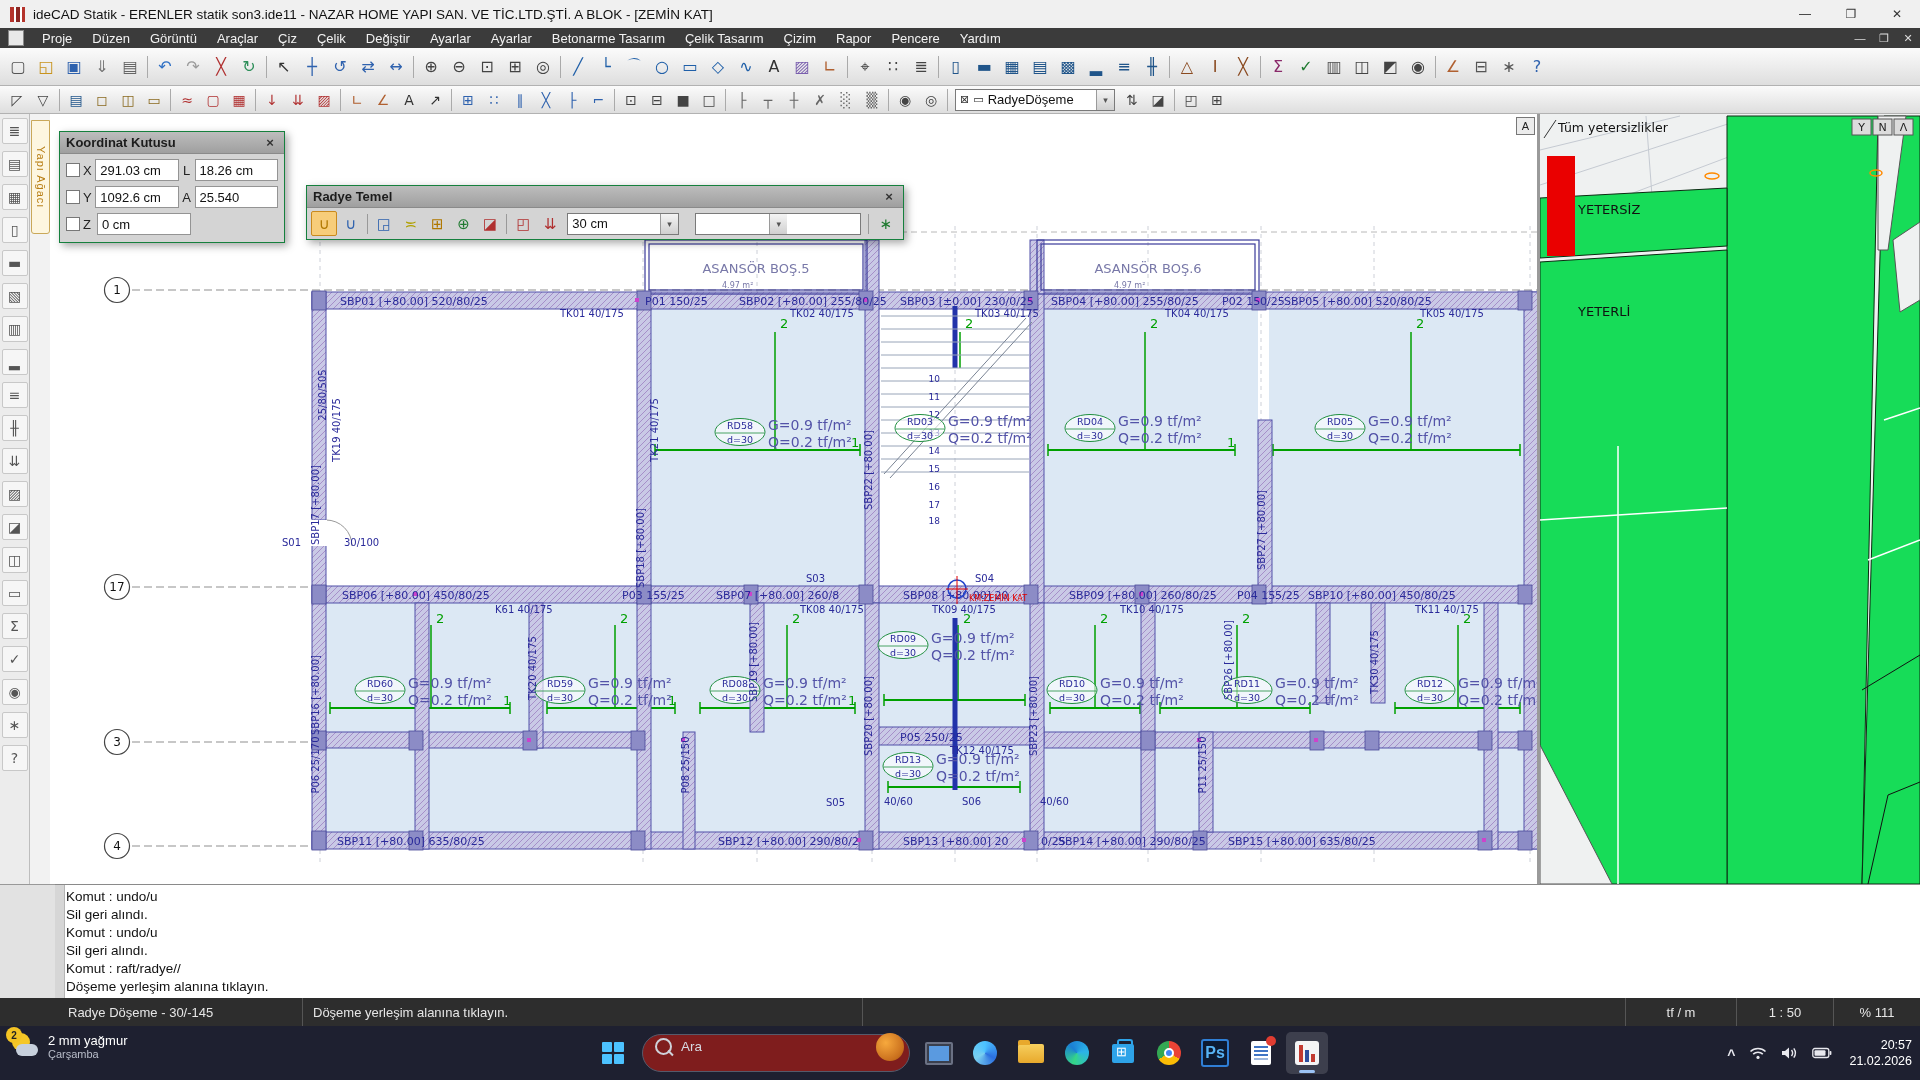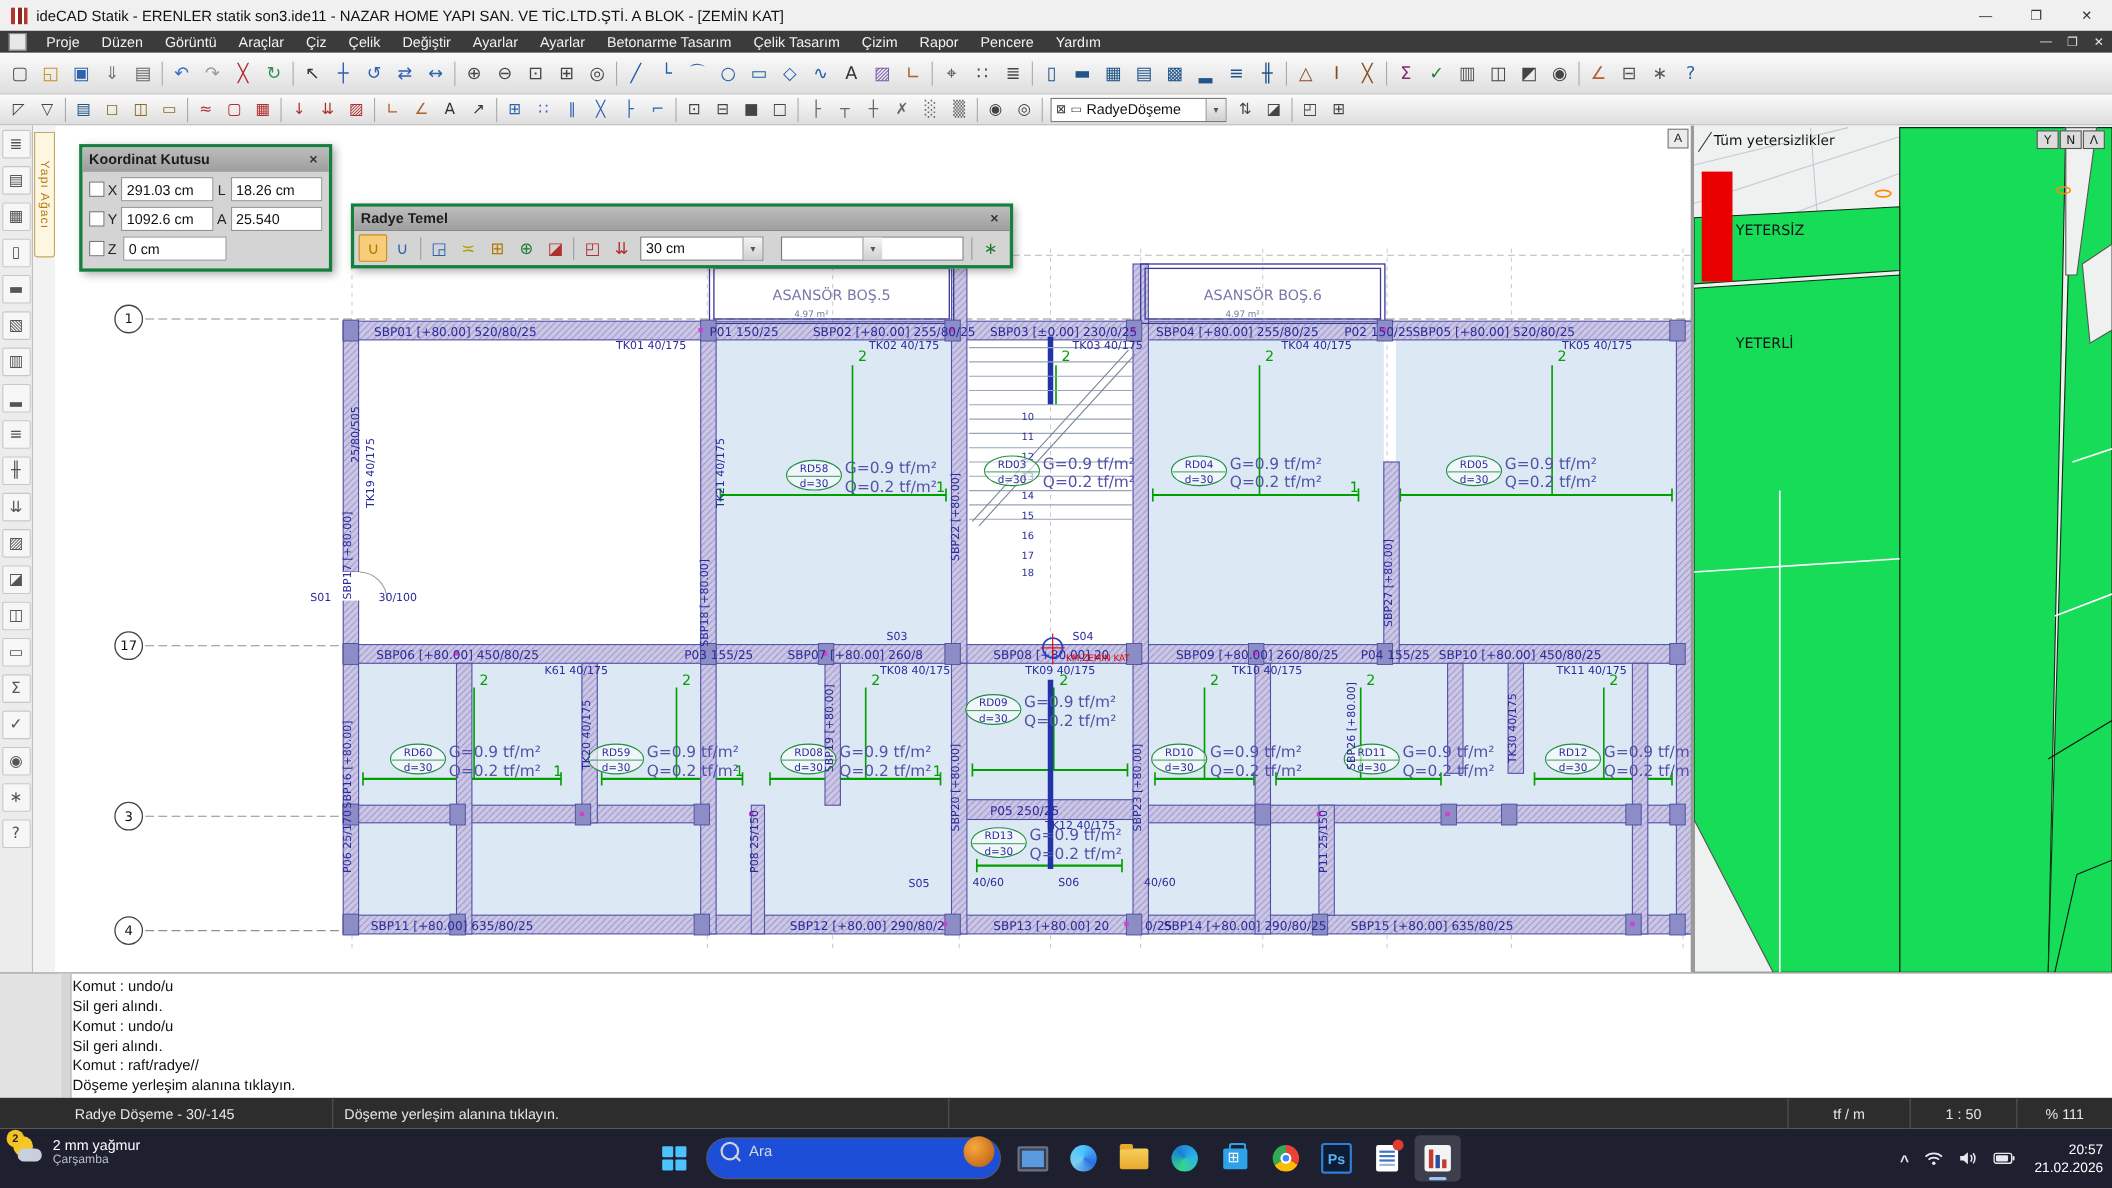--- a/index.html
+++ b/index.html
@@ -38,21 +38,21 @@
     border-right:1px solid #bdbdbd;display:flex;flex-direction:column;align-items:center;padding-top:4px;box-sizing:border-box;}
   .lbtn{width:24px;height:24px;margin-bottom:7px;display:flex;align-items:center;justify-content:center;
     font-family:"DejaVu Sans",sans-serif;font-size:14px;color:#555;background:#f6f6f6;border:1px solid #c8c8c8;border-radius:2px;}
   .tabstrip{position:absolute;left:30px;top:114px;width:20px;height:770px;background:#f2f2f2;border-right:1px solid #ccc;}
   .vtab{margin-top:6px;margin-left:1px;width:17px;height:112px;background:#fdf6e0;border:1px solid #c9a85a;
     border-radius:0 0 3px 3px;display:flex;align-items:center;justify-content:center;}
   .vtab span{writing-mode:vertical-rl;font-size:11px;color:#b87e14;letter-spacing:1px;}
   
   #cad{position:absolute;left:0;top:114px;}
   
-  .dlg{position:absolute;background:#d4d4d4;border:3px solid #15803d;box-shadow:3px 3px 8px rgba(0,0,0,.35);z-index:30;margin-left:13px;}
+  .dlg{position:absolute;background:#d4d4d4;border:1px solid #15803d;box-shadow:3px 3px 8px rgba(0,0,0,.35);z-index:30;}
   .dlg .dtitle{height:21px;background:linear-gradient(#bdbdbd,#9f9f9f);display:flex;align-items:center;
     font-size:13px;font-weight:bold;color:#1c1c1c;padding:0 6px;border-bottom:1px solid #8a8a8a;}
   .dlg .dclose{margin-left:auto;width:16px;text-align:center;color:#333;font-weight:bold;font-size:13px;}
   #coordDlg{left:59px;top:131px;width:224px;}
   .crow{display:flex;align-items:center;margin:5px 6px 0 6px;}
   .cb{width:12px;height:12px;border:1px solid #777;background:#fff;margin-right:3px;flex:none;}
   .ck{width:14px;font-size:13px;color:#222;}
   .cfield{width:84px;height:18px;background:#fff;border:1px solid #949494;font-size:13px;color:#111;
     padding:1px 4px;display:flex;align-items:center;}
   .ck2{width:18px;text-align:center;font-size:13px;color:#222;}
@@ -84,41 +84,41 @@
   .wico{position:relative;width:30px;height:30px;margin-right:8px;}
   .wsun{position:absolute;left:2px;top:2px;width:18px;height:18px;border-radius:50%;background:#f5c727;}
   .wcloud{position:absolute;left:6px;top:13px;width:22px;height:12px;border-radius:8px;background:#c7d0dc;}
   .wtxt .l1{font-size:13px;} .wtxt .l2{font-size:11px;color:#b9bdc9;}
   .tcenter{position:absolute;left:50%;top:0;transform:translateX(-50%);height:54px;display:flex;align-items:center;}
   .titem{width:42px;height:42px;margin:0 2px;border-radius:5px;display:flex;align-items:center;justify-content:center;position:relative;}
   .titem.active{background:rgba(255,255,255,.14);}
   .titem.active::after{content:"";position:absolute;bottom:1px;left:13px;width:16px;height:3px;border-radius:2px;background:#9cc3f5;}
   .startico{width:22px;height:22px;display:grid;grid-template-columns:10px 10px;grid-template-rows:10px 10px;gap:2px;}
   .startico i{background:#4cc2ff;border-radius:1px;}
-  .searchpill{width:268px;height:38px;background:#1d4ed8;border:1px solid #565a6b;border-radius:19px;
+  .searchpill{width:268px;height:38px;background:#7f1d1d;border:1px solid #565a6b;border-radius:19px;
     margin:0 6px;display:flex;align-items:center;padding:0 5px 13px 12px;box-sizing:border-box;}
   .mag{width:13px;height:13px;border:2px solid #cfd2da;border-radius:50%;position:relative;margin-right:9px;flex:none;}
   .mag::after{content:"";position:absolute;left:10px;top:12px;width:7px;height:2px;background:#cfd2da;transform:rotate(45deg);}
   .searchpill .stxt{font-size:13.5px;color:#d6d8e0;flex:1;}
   .catava{width:28px;height:28px;border-radius:50%;flex:none;
     background:radial-gradient(circle at 35% 35%,#f7a93d,#c96f1d 70%,#8a4d12);}
   .ico-mon{width:24px;height:19px;background:#3a3f4d;border:2px solid #6b7184;border-radius:2px;position:relative;}
   .ico-mon::after{content:"";position:absolute;inset:2px;background:#5a9ae0;}
   .ico-cop{width:24px;height:24px;border-radius:50%;background:conic-gradient(#4cc2ff,#2b6fe0,#7ad0f0,#4cc2ff);}
   .ico-folder{width:26px;height:19px;background:linear-gradient(#f6cf5e,#e8a92c);border-radius:2px;position:relative;}
   .ico-folder::before{content:"";position:absolute;left:0;top:-4px;width:12px;height:5px;background:#e8a92c;border-radius:2px 2px 0 0;}
   .ico-edge{width:24px;height:24px;border-radius:50%;background:conic-gradient(from 200deg,#35d687,#1b7fd4,#2bb3e8,#35d687);}
   .ico-store{width:22px;height:19px;background:#2ea3e8;border-radius:2px;position:relative;}
   .ico-store::before{content:"";position:absolute;left:5px;top:-5px;width:12px;height:5px;border:2px solid #2ea3e8;border-bottom:none;border-radius:3px 3px 0 0;}
   .ico-store::after{content:"⊞";position:absolute;left:4px;top:0px;color:#fff;font-size:13px;}
   .ico-chrome{width:24px;height:24px;border-radius:50%;position:relative;
     background:conic-gradient(#ea4335 0 33%,#fbbc05 33% 66%,#34a853 66% 100%);}
   .ico-chrome::after{content:"";position:absolute;left:7px;top:7px;width:10px;height:10px;border-radius:50%;background:#4285f4;border:2px solid #fff;box-sizing:border-box;}
   .ico-ps{width:24px;height:24px;background:#0d1b33;border:2px solid #2f7fd6;border-radius:3px;color:#57b3f5;
-    font-size:13px;font-weight:bold;display:flex;align-items:center;justify-content:center;}
+    font-size:16px;font-weight:bold;display:flex;align-items:center;justify-content:center;}
   .ico-doc{width:20px;height:24px;background:#fff;border-radius:2px;position:relative;}
   .ico-doc::before{content:"";position:absolute;left:3px;top:5px;width:14px;height:2px;background:#3f74c4;box-shadow:0 4px 0 #3f74c4,0 8px 0 #3f74c4,0 12px 0 #9db7dd;}
   .ico-doc .badge{position:absolute;right:-5px;top:-5px;width:10px;height:10px;border-radius:50%;background:#e03c31;}
   .ico-ide{width:24px;height:24px;background:#f4f4f4;border-radius:3px;display:flex;align-items:flex-end;justify-content:center;gap:2px;padding:3px;box-sizing:border-box;}
   .ico-ide i{width:4px;background:#c23a30;} .ico-ide i:nth-child(2){background:#2d4f9e;height:12px;}
   .ico-ide i:nth-child(1){height:17px;} .ico-ide i:nth-child(3){height:8px;background:#c23a30;}
   .tray{position:absolute;right:8px;top:0;height:54px;display:flex;align-items:center;}
   .tray .tico{margin:0 7px;display:flex;align-items:center;justify-content:center;color:#e8e8ee;}
   .chev{font-size:14px;font-weight:bold;transform:translateY(2px);}
   .clock{text-align:right;font-size:12.5px;line-height:16px;margin-left:10px;}

